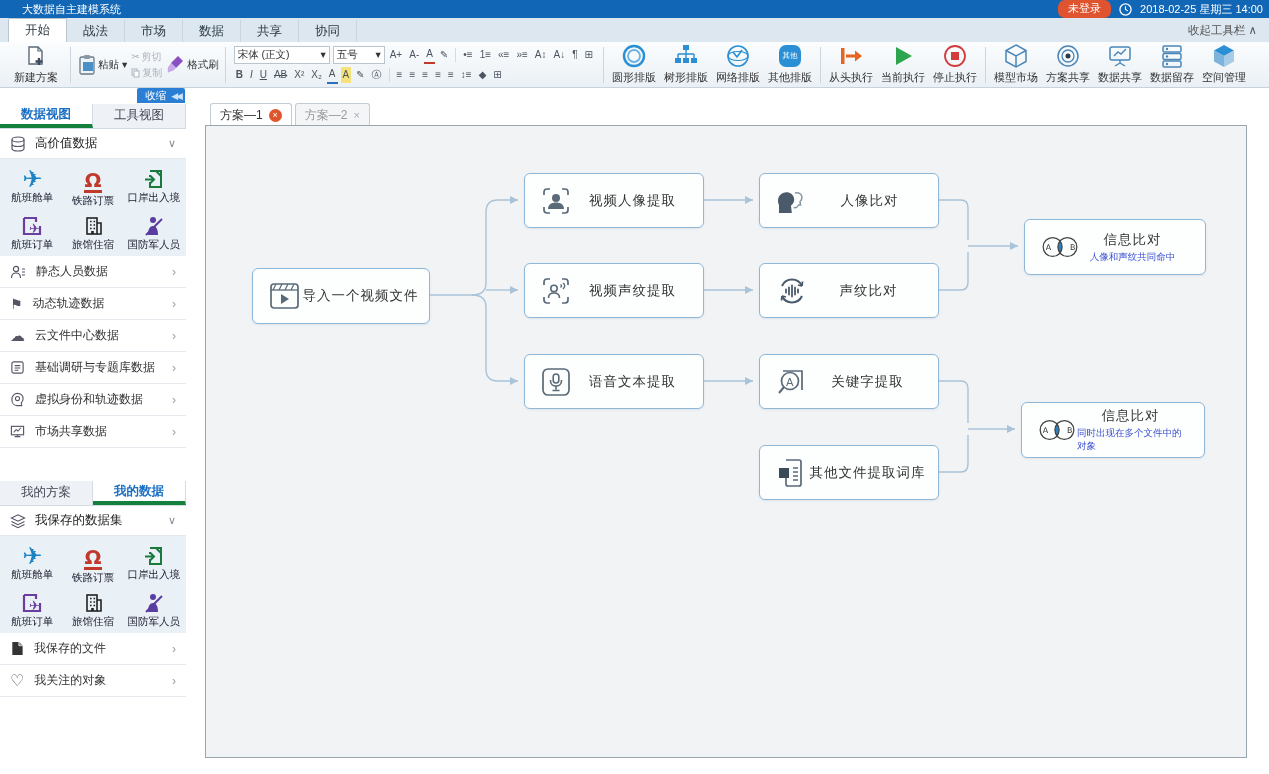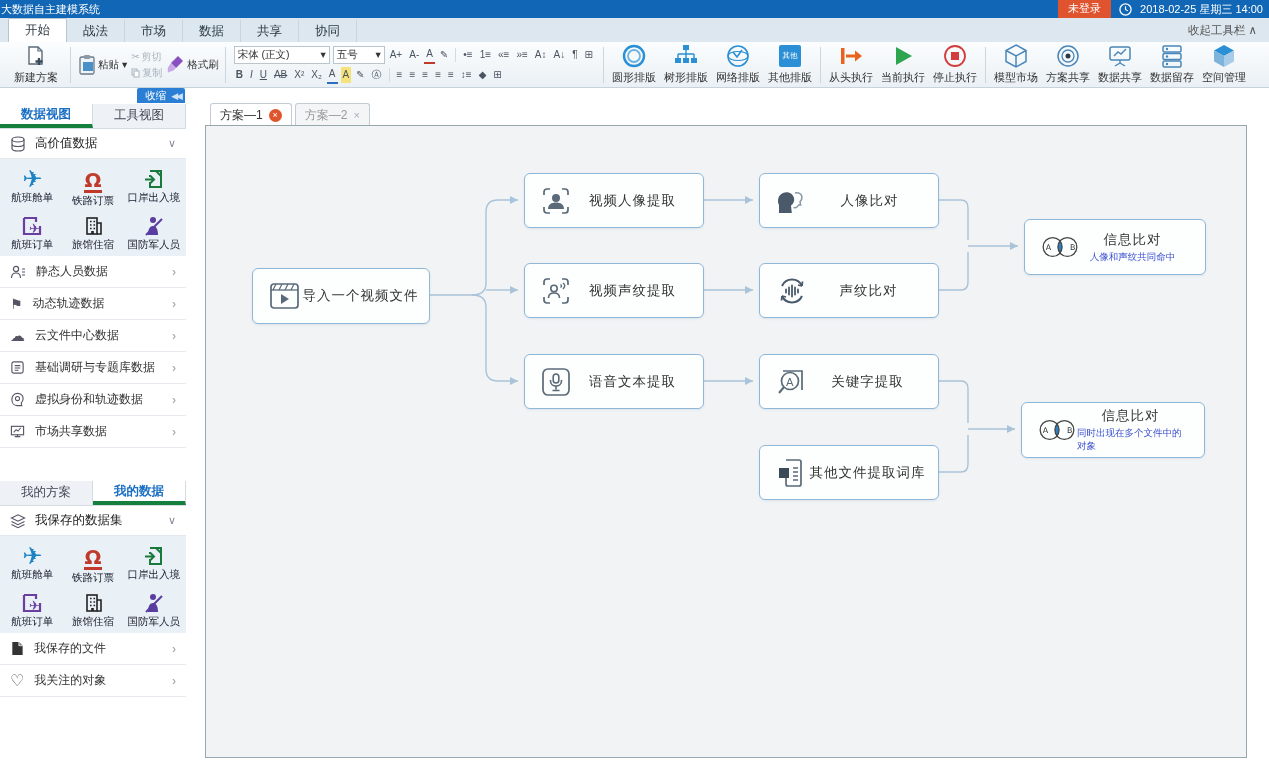--- a/index.html
+++ b/index.html
@@ -1,23 +1,23 @@
 <!DOCTYPE html>
 <html><head>
 <meta charset="utf-8">
 <style>
   html,body{margin:0;padding:0;background:#fff;}
   .app{position:relative;width:1269px;height:774px;background:#fff;overflow:hidden;
        font-family:"Liberation Sans","DejaVu Sans",sans-serif;color:#333;}
   
   .titlebar{position:absolute;left:0;top:0;width:100%;height:18px;background:#1166b5;
             display:flex;align-items:center;justify-content:space-between;}
-  .tb-title{color:#fff;font-size:11px;padding-left:1px;}
+  .tb-title{color:#fff;font-size:11px;padding-left:22px;}
   .tb-right{display:flex;align-items:center;gap:8px;padding-right:6px;color:#fff;font-size:11px;}
-  .login-badge{background:#e0532f;color:#fff;padding:1px 10px;height:16px;line-height:15px;font-size:11px;}
+  .login-badge{background:#e0532f;color:#fff;padding:1px 10px;height:16px;line-height:15px;font-size:11px;border-radius:7px;}
   
   .ribbon{position:absolute;left:0;top:18px;width:100%;height:24px;background:#dde7ef;
           border-bottom:1px solid #c7d3dc;display:flex;align-items:flex-end;}
   .rtab{width:57px;height:22px;line-height:22px;text-align:center;font-size:12.5px;color:#2b3a45;
         border-right:1px solid #c9d4dd;cursor:default;}
   .rtab.active{background:#fff;border:1px solid #b9c6d0;border-bottom:none;height:23px;border-radius:2px 2px 0 0;margin-left:8px;}
   .ribbon-right{margin-left:auto;font-size:11.5px;color:#555;padding:0 12px 4px 0;}
   
   .toolbar{position:absolute;left:0;top:42px;width:100%;height:45px;
            background:linear-gradient(#fbfdfe,#eaf0f5);border-bottom:1px solid #c7d3dc;
@@ -34,21 +34,21 @@
   .fontg{display:flex;flex-direction:column;gap:2px;padding:0 4px;}
   .frow{display:flex;align-items:center;gap:3px;height:18px;}
   .fselect{background:#fff;border:1px solid #b9c6d0;font-size:10.5px;color:#333;height:16px;
            line-height:15px;padding:0 3px;display:flex;align-items:center;gap:4px;}
   .fbtn{font-size:10px;color:#4a5560;padding:0 2px;line-height:16px;white-space:nowrap;}
   .fbtn.b{font-weight:bold;} .fbtn.i{font-style:italic;} .fbtn.u{text-decoration:underline;}
   .fbtn.strike{text-decoration:line-through;}
   .fbtn.red{border-bottom:2px solid #c0392b;} .fbtn.yellow{background:#f5e27a;}
   .fbtn.blue{border-bottom:2px solid #2a6fc0;}
   .vline{width:1px;height:14px;background:#d4dce3;margin:0 2px;}
-  .other-badge{width:22px;height:22px;border-radius:2px;background:#2a8fd4;color:#fff;
+  .other-badge{width:22px;height:22px;border-radius:7px;background:#2a8fd4;color:#fff;
                font-size:7.5px;display:flex;align-items:center;justify-content:center;}
   
   .sidebar{position:absolute;left:0;top:88px;width:186px;background:#fff;}
   .collapse-row{height:16px;position:relative;}
   .collapse-btn{position:absolute;right:1px;top:0;height:15px;display:flex;align-items:center;
                 background:#2a7fd4;color:#fff;font-size:10.5px;padding:0 4px 0 8px;gap:5px;border-radius:2px 2px 0 0;}
   .collapse-btn .arrows{color:#cfe4f8;font-size:9px;letter-spacing:-2px;}
   .vtabs{display:flex;height:24px;border-bottom:1px solid #d4dce3;}
   .vtab{flex:1;text-align:center;line-height:23px;font-size:12.5px;background:#eef2f6;color:#445;
         border-right:1px solid #d4dce3;}

